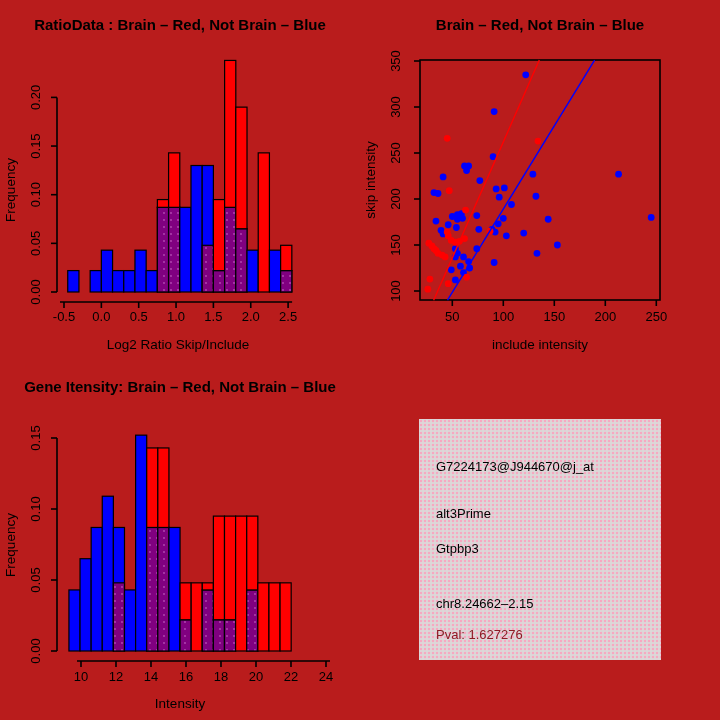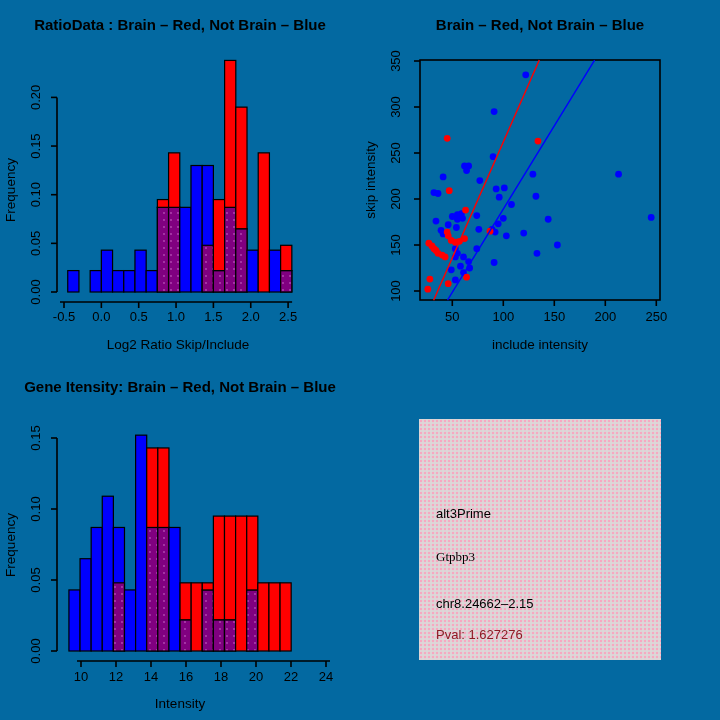--- a/index.html
+++ b/index.html
@@ -1,16 +1,16 @@
 <!DOCTYPE html>
 <html><head>
 <meta charset="utf-8">
 <style>
   html,body{margin:0;padding:0;background:#ffffff;}
-  .canvas{position:relative;width:720px;height:720px;background:#0369a1;overflow:hidden;
+  .canvas{position:relative;width:720px;height:720px;background:#b91c1c;overflow:hidden;
           font-family:"Liberation Sans",sans-serif;}
   svg.panel{position:absolute;}
   svg text{font-family:"Liberation Sans",sans-serif;fill:#000;}
   text.title{font-size:15px;font-weight:bold;text-anchor:middle;}
   text.axlab{font-size:13.5px;text-anchor:middle;}
   text.tick{font-size:13px;text-anchor:middle;}
   .ax{stroke:#000;stroke-width:1.6;fill:none;}
   .bar{stroke:#000;stroke-width:1.2;}
   .fitline{stroke-width:1.4;fill:none;}
   .info-panel{position:absolute;left:360px;top:360px;width:360px;height:360px;}
@@ -273,20 +273,21 @@
         <rect x="246.72499999999997" y="229.94" width="11.1125" height="61.06" fill="url(#pdots-gene-hist)" class="bar"></rect>
         <rect x="246.72499999999997" y="156.1" width="11.1125" height="73.84" fill="#ff0000" class="bar"></rect>
         <rect x="257.83750000000003" y="222.84" width="11.1125" height="68.16" fill="#ff0000" class="bar"></rect>
         <rect x="268.95000000000005" y="222.84" width="11.1125" height="68.16" fill="#ff0000" class="bar"></rect>
         <rect x="280.0625" y="222.84" width="11.1125" height="68.16" fill="#ff0000" class="bar"></rect>
       </g>
   </svg>
 
   <div class="info-panel">
     <div class="info-box">
+      <div class="il" style="top: 40px; color: rgb(0, 0, 0);">G7224173@J944670@j_at</div>
       <div class="il" style="top: 87px; color: rgb(0, 0, 0);">alt3Prime</div>
-      <div class="il" style="top: 130px; color: rgb(0, 0, 0); font-family: Liberation Serif, serif;">Gtpbp3</div>
+      <div class="il" style="top: 122px; color: rgb(0, 0, 0);">Gtpbp3</div>
       <div class="il" style="top: 177px; color: rgb(0, 0, 0); text-align: center;">chr8.24662–2.15</div>
       <div class="il" style="top: 208px; color: rgb(139, 28, 36);">Pval: 1.627276</div>
     </div>
   </div>
 
 </div>
 
 </body></html>

